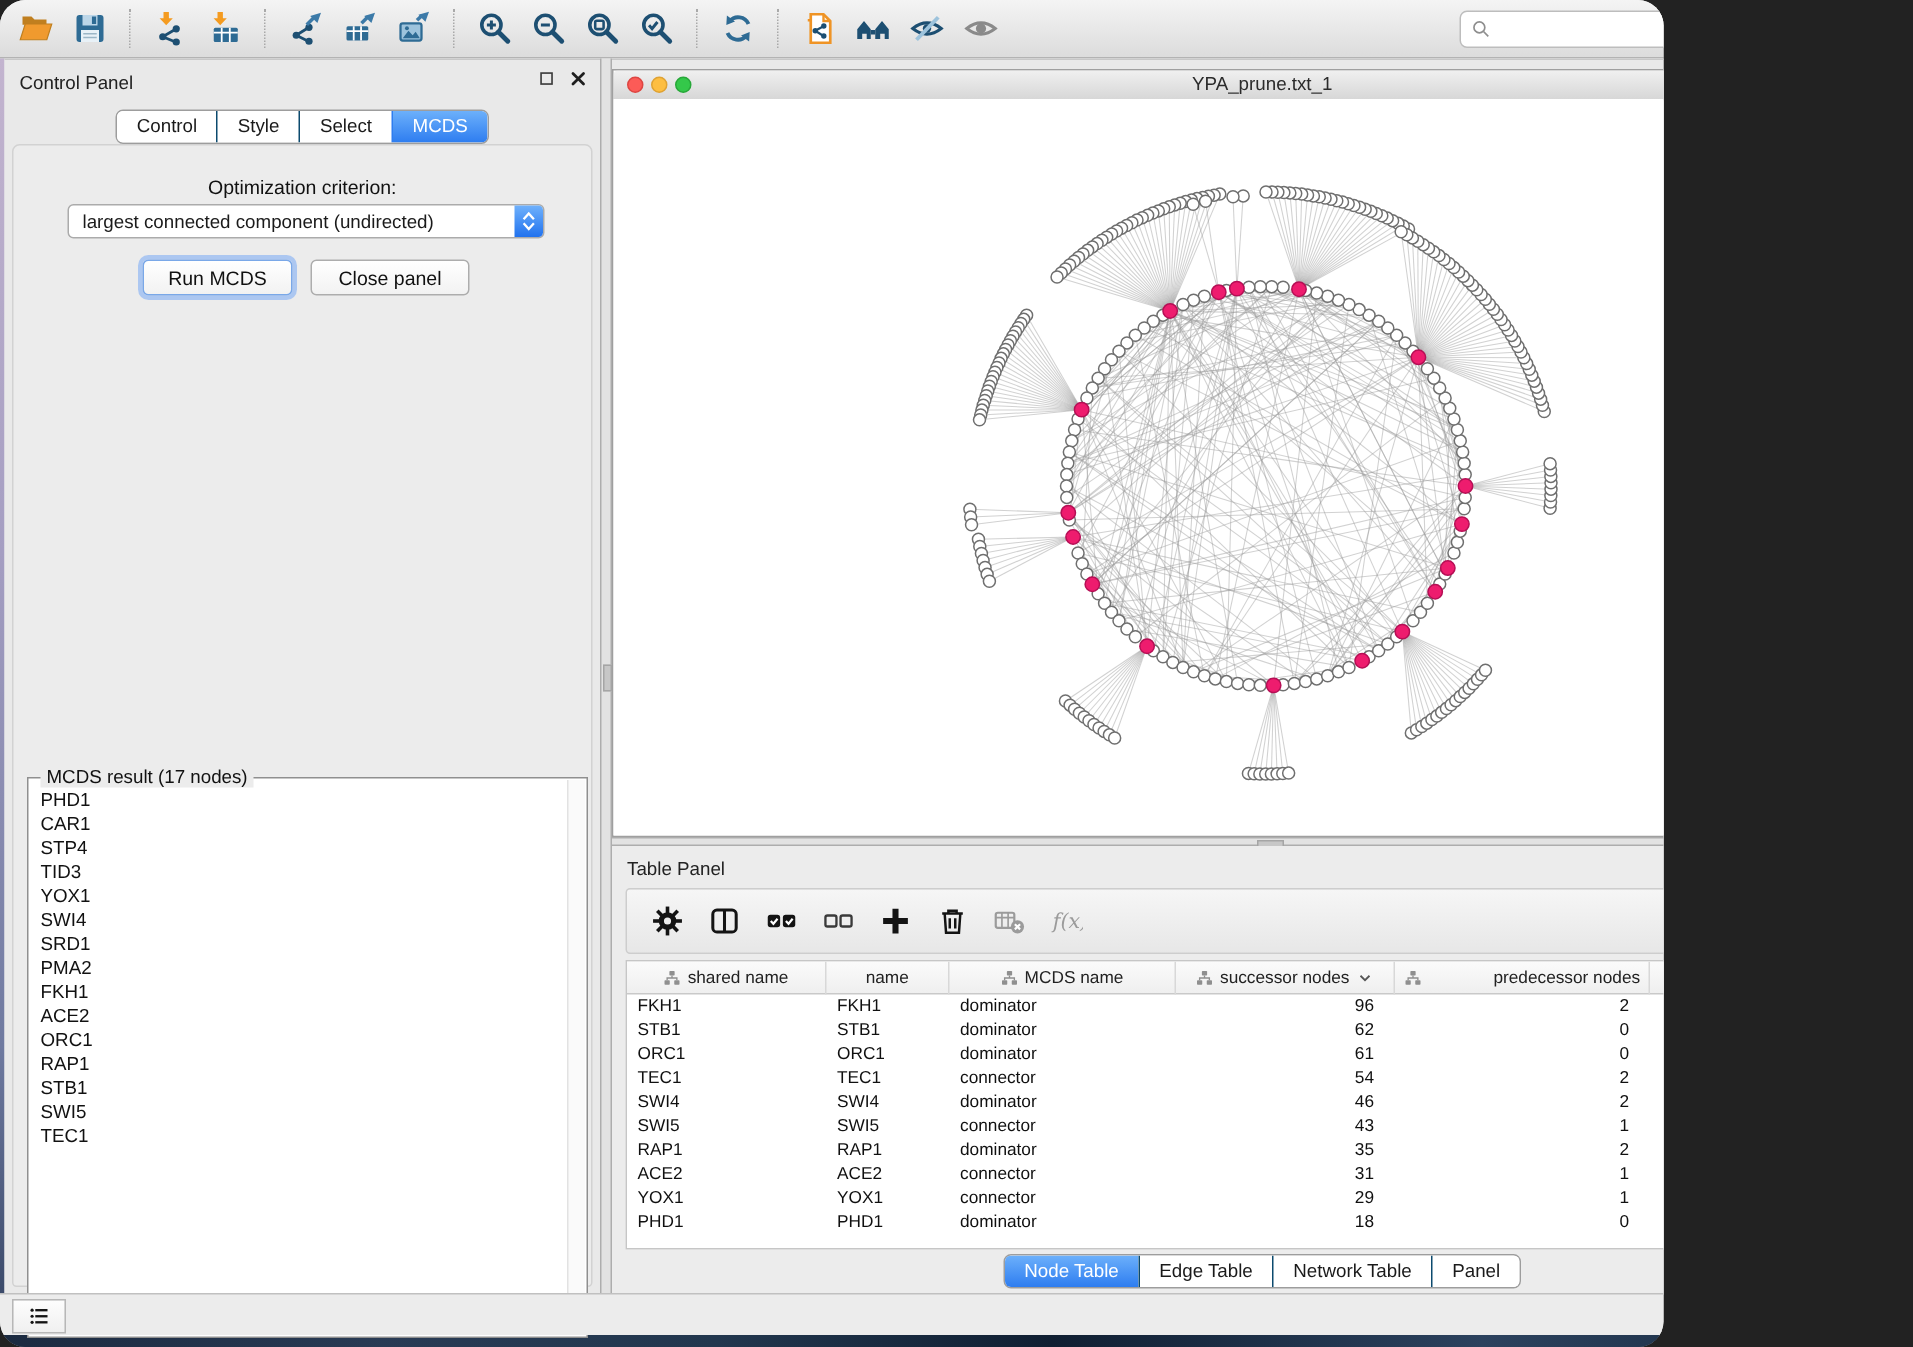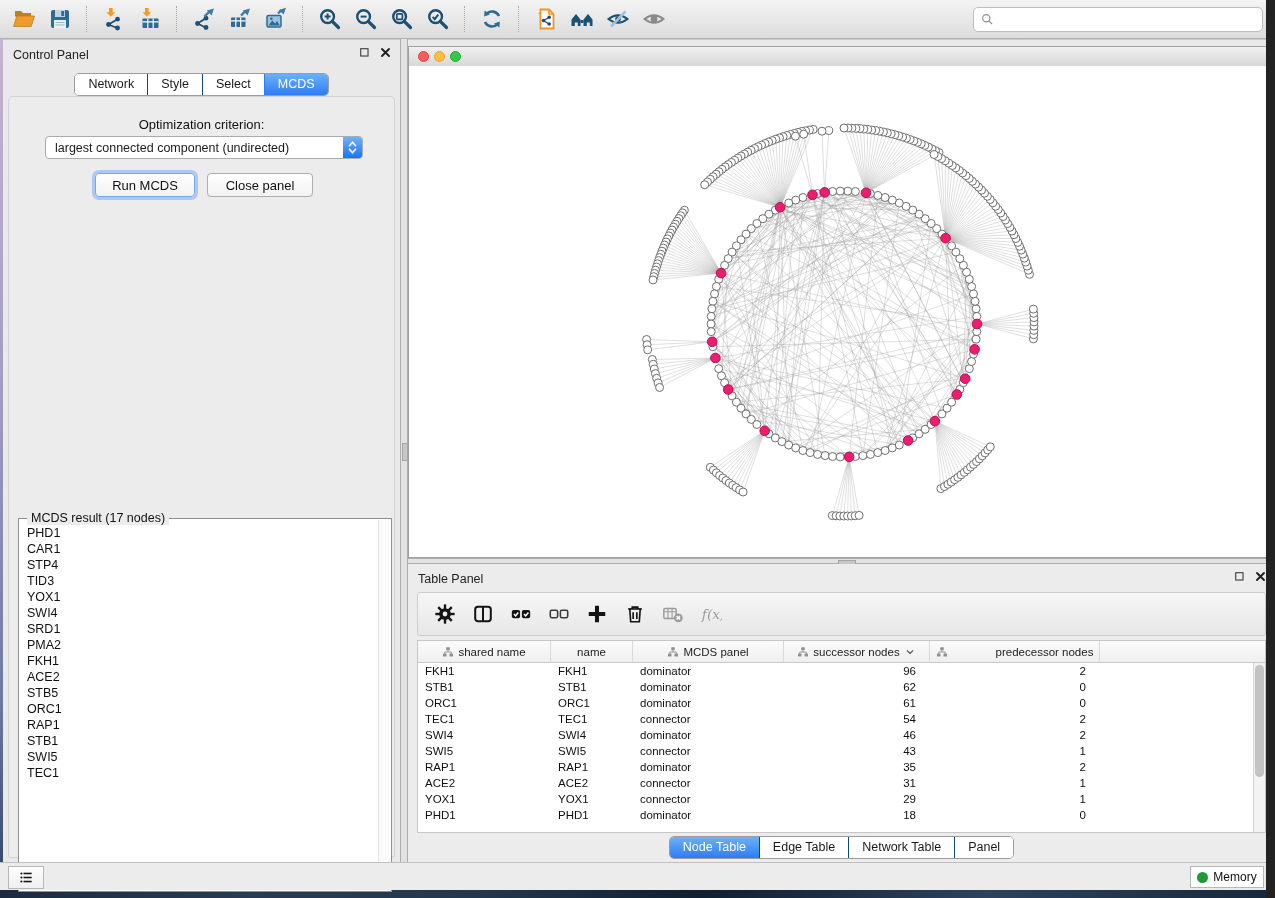--- a/index.html
+++ b/index.html
@@ -1,17 +1,17 @@
 <!DOCTYPE html>
 <html><head>
 <meta charset="utf-8">
 <style>
   html,body{margin:0;padding:0;background:#222;}
-  #screen{position:relative;width:1266px;height:898px;background:#ececec;overflow:hidden;
-          font-family:"Liberation Sans",sans-serif;font-size:12px;color:#1a1a1a;}
+  #screen{position:relative;width:1109px;height:898px;background:#ececec;overflow:hidden;
+          font-family:"Liberation Sans",sans-serif;font-size:12px;color:#1a1a1a;border-radius:17px;}
   
   #left-strip{position:absolute;left:0;top:39px;width:3px;height:823px;
     background:linear-gradient(#c3b4cf,#a59ec2 40%,#6f7aa0 80%,#3c4b6b);}
   #bottom-strip{position:absolute;left:0;top:890px;width:1275px;height:8px;
     background:linear-gradient(90deg,#1b2a40,#33486487 20%,#22374e,#101f32 55%,#2c425e,#16283c);background-color:#1d2c42;}
   
   #toolbar{position:absolute;left:0;top:0;width:1275px;height:39px;
     background:linear-gradient(#f4f4f4,#dcdcdc);border-bottom:1px solid #b3b3b3;
     display:flex;align-items:center;padding:0 6px;box-sizing:border-box;}
   .tb-btn{width:36px;height:32px;display:flex;align-items:center;justify-content:center;flex:0 0 auto;}
@@ -394,21 +394,21 @@
     <div class="panel-icons">
       <svg>
           <use href="#i-float"></use>
         </svg>
       <svg>
           <use href="#i-close"></use>
         </svg>
     </div>
     <div id="cp-tabs">
         <div class="segbar">
-          <div class="seg">Network</div>
+          <div class="seg">Control</div>
           <div class="seg">Style</div>
           <div class="seg">Select</div>
           <div class="seg active">MCDS</div>
         </div>
       </div>
     <div id="cp-content">
       <div id="criterion-select">
         <span class="val">largest connected component (undirected)</span>
         <span class="step">
           <svg>
@@ -428,21 +428,20 @@
             <div class="mcds-item">PHD1</div>
             <div class="mcds-item">CAR1</div>
             <div class="mcds-item">STP4</div>
             <div class="mcds-item">TID3</div>
             <div class="mcds-item">YOX1</div>
             <div class="mcds-item">SWI4</div>
             <div class="mcds-item">SRD1</div>
             <div class="mcds-item">PMA2</div>
             <div class="mcds-item">FKH1</div>
             <div class="mcds-item">ACE2</div>
-            <div class="mcds-item">STB5</div>
             <div class="mcds-item">ORC1</div>
             <div class="mcds-item">RAP1</div>
             <div class="mcds-item">STB1</div>
             <div class="mcds-item">SWI5</div>
             <div class="mcds-item">TEC1</div>
           </div>
         <div id="mcds-scroll"></div>
       </div>
     </div>
   </div>
@@ -451,20 +450,21 @@
       <div class="grip"></div>
     </div>
 
   <div id="right-col">
 
     <div id="net-window">
       <div id="net-titlebar">
         <div class="tl" id="tl-close"></div>
         <div class="tl" id="tl-min"></div>
         <div class="tl" id="tl-max"></div>
+        <div id="net-title">YPA_prune.txt_1</div>
       </div>
       <div id="net-canvas">
         <svg width="865" height="491" viewBox="0 0 865 491">
             <g stroke="#989898" stroke-width="0.7" stroke-opacity="0.45">
               <line x1="371.1" y1="141.3" x2="327.4" y2="336.2"></line>
               <line x1="371.1" y1="141.3" x2="315.6" y2="199.3"></line>
               <line x1="371.1" y1="141.3" x2="503.7" y2="371.9"></line>
               <line x1="371.1" y1="141.3" x2="366.3" y2="371.9"></line>
               <line x1="371.1" y1="141.3" x2="503.7" y2="144.1"></line>
               <line x1="371.1" y1="141.3" x2="302.0" y2="258.0"></line>
@@ -1227,21 +1227,21 @@
               </svg>
               <span>shared name</span>
             </div>
             <div class="th" style="width: 82px;">
               <span>name</span>
             </div>
             <div class="th" style="width: 151px;">
               <svg class="ic12">
                 <use href="#i-attr-tree"></use>
               </svg>
-              <span>MCDS panel</span>
+              <span>MCDS name</span>
             </div>
             <div class="th" style="width: 146px;">
               <svg class="ic12">
                 <use href="#i-attr-tree"></use>
               </svg>
               <span>successor nodes</span>
               <svg class="ic12">
                 <use href="#i-sort-down"></use>
               </svg>
             </div>

